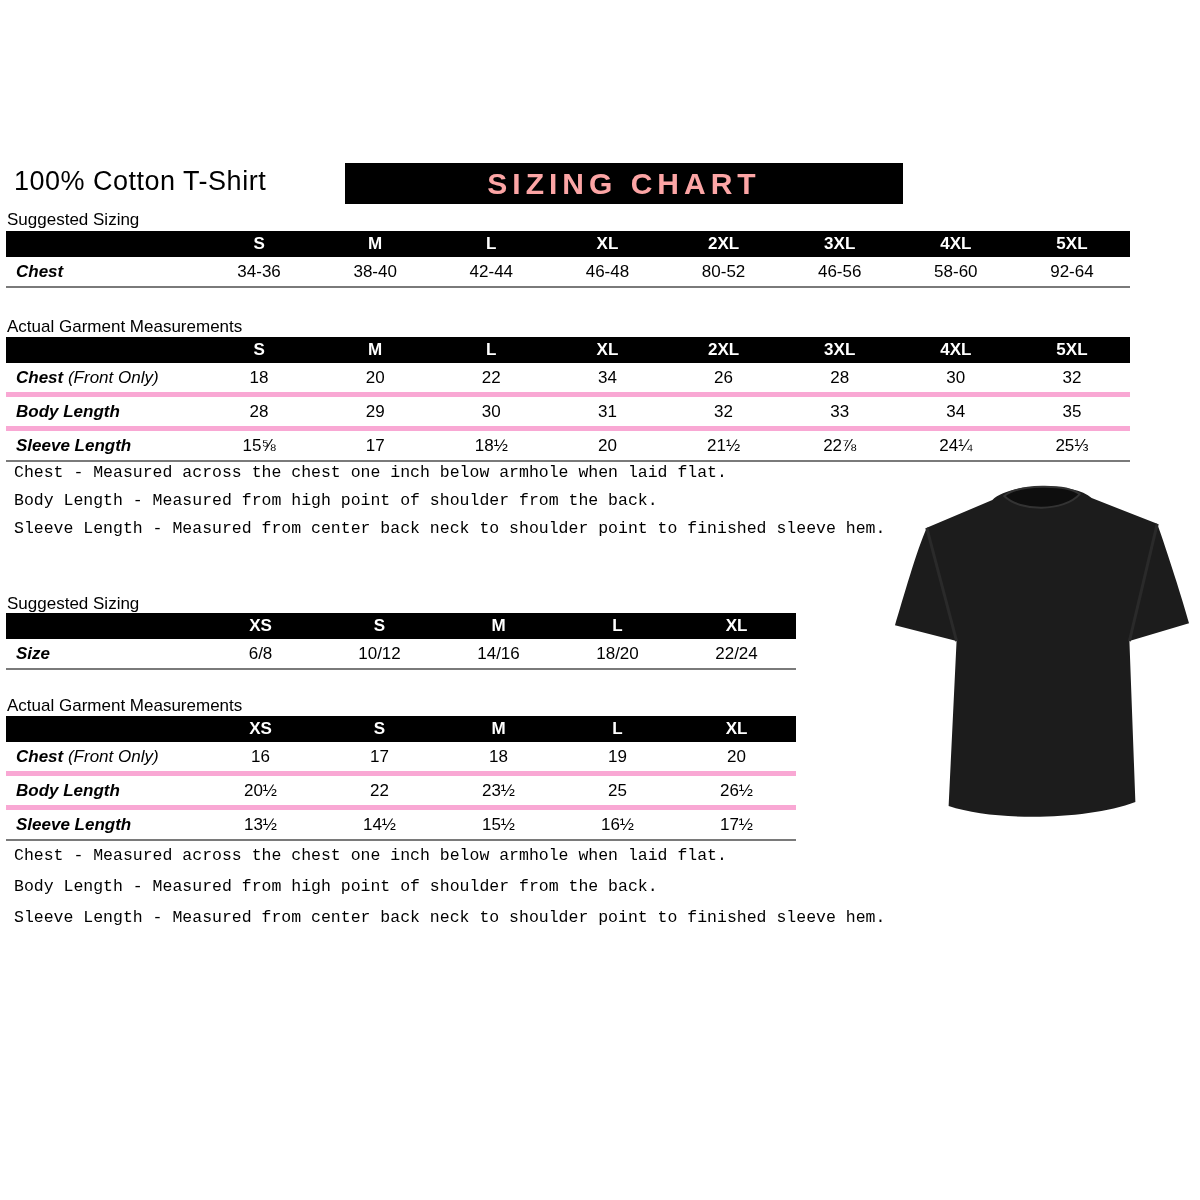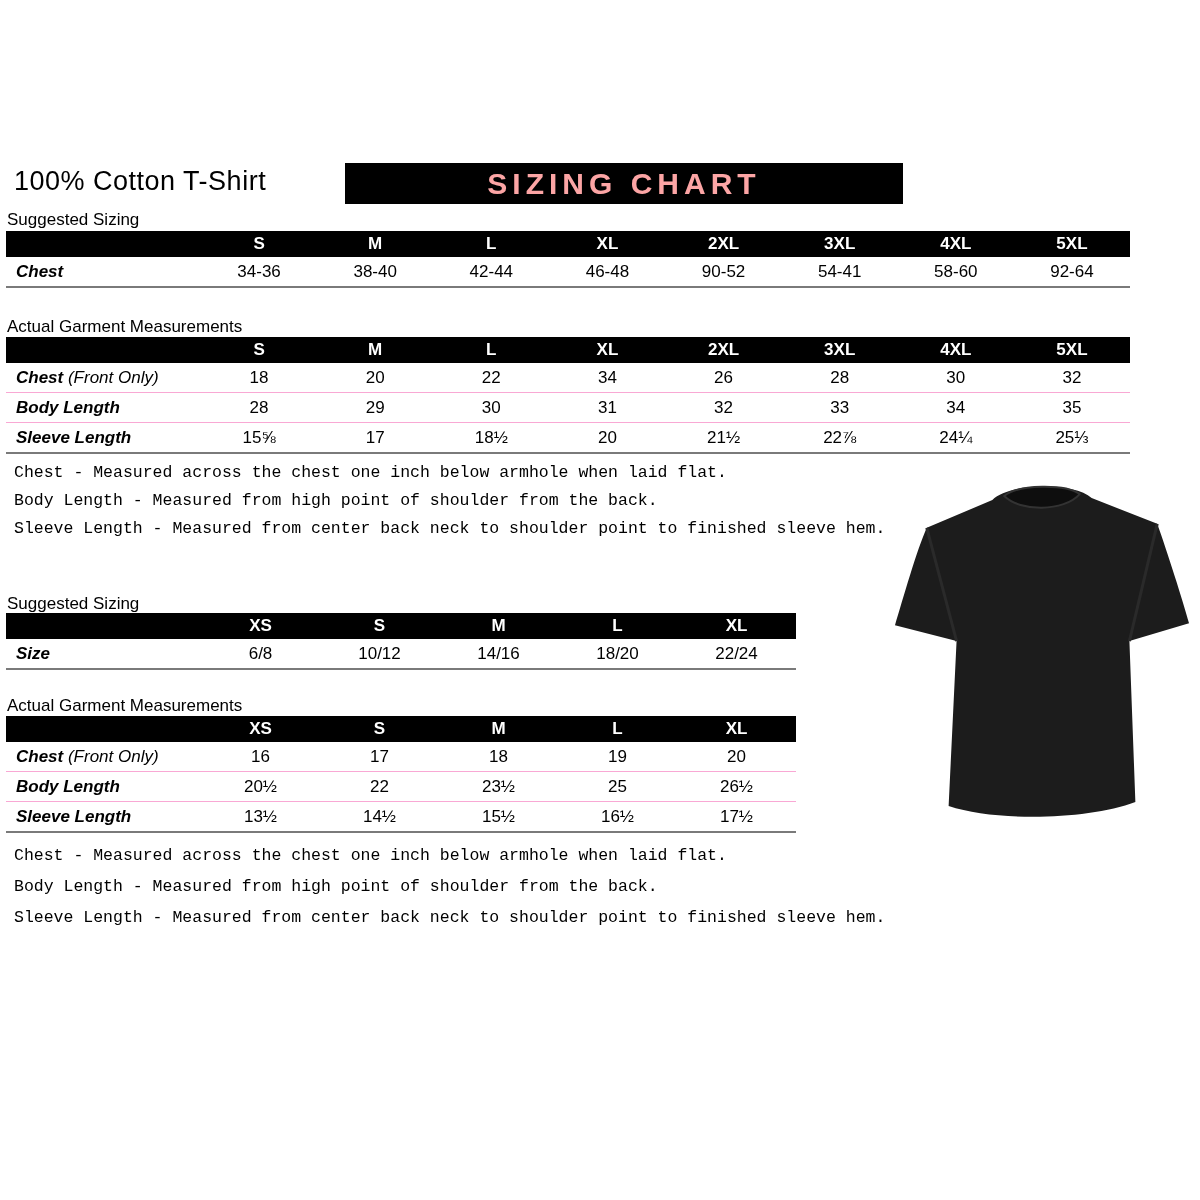--- a/index.html
+++ b/index.html
@@ -11,21 +11,21 @@
   .main-title{font-size:27px;font-weight:400;letter-spacing:0.5px;}
   .banner{background:#000;color:#fca5a5;display:flex;align-items:center;justify-content:center;
           font-size:30px;font-weight:700;letter-spacing:5px;}
   .section-label{font-size:17px;font-weight:400;text-align:center;}
   .youth-title{font-size:25px;font-weight:700;}
 
   table.size-table{border-collapse:collapse;table-layout:fixed;width:100%;}
   table.size-table thead th{background:#000;color:#fff;font-size:17px;font-weight:700;
         height:26px;text-align:center;padding:0;}
   table.size-table tbody td{font-size:17px;text-align:center;height:29px;
-        border-bottom:1px solid #f9a8d4;padding:0;}
+        border-bottom:5px solid #f9a8d4;padding:0;}
   table.size-table tbody tr:last-child td{border-bottom:2px solid #7a7a7a;}
   table.size-table td.row-label{text-align:left;padding-left:10px;font-style:italic;}
   table.size-table td.row-label .bold{font-weight:700;}
   table.size-table td.row-label .reg{font-weight:400;}
 
   .note-line{font-size:16.5px;margin-bottom:9px;white-space:nowrap;font-family:Liberation Mono, monospace;}
 
   .shirt-wrap svg{display:block;width:100%;height:100%;}
 </style>
 </head>
@@ -67,22 +67,22 @@
             <th>5XL</th>
           </tr>
         </thead>
         <tbody>
           <tr>
             <td class="row-label"><span class="bold">Chest</span></td>
             <td>34-36</td>
             <td>38-40</td>
             <td>42-44</td>
             <td>46-48</td>
-            <td>90-52</td>
-            <td>54-41</td>
+            <td>80-52</td>
+            <td>46-56</td>
             <td>58-60</td>
             <td>92-64</td>
           </tr>
         </tbody>
       </table>
     </div>
 
   <div class="abs section-label" style="left:7px; top:317px;">Actual Garment Measurements</div>
 
   <div class="abs" style="left:6px; top:337px; width:1124px;">

